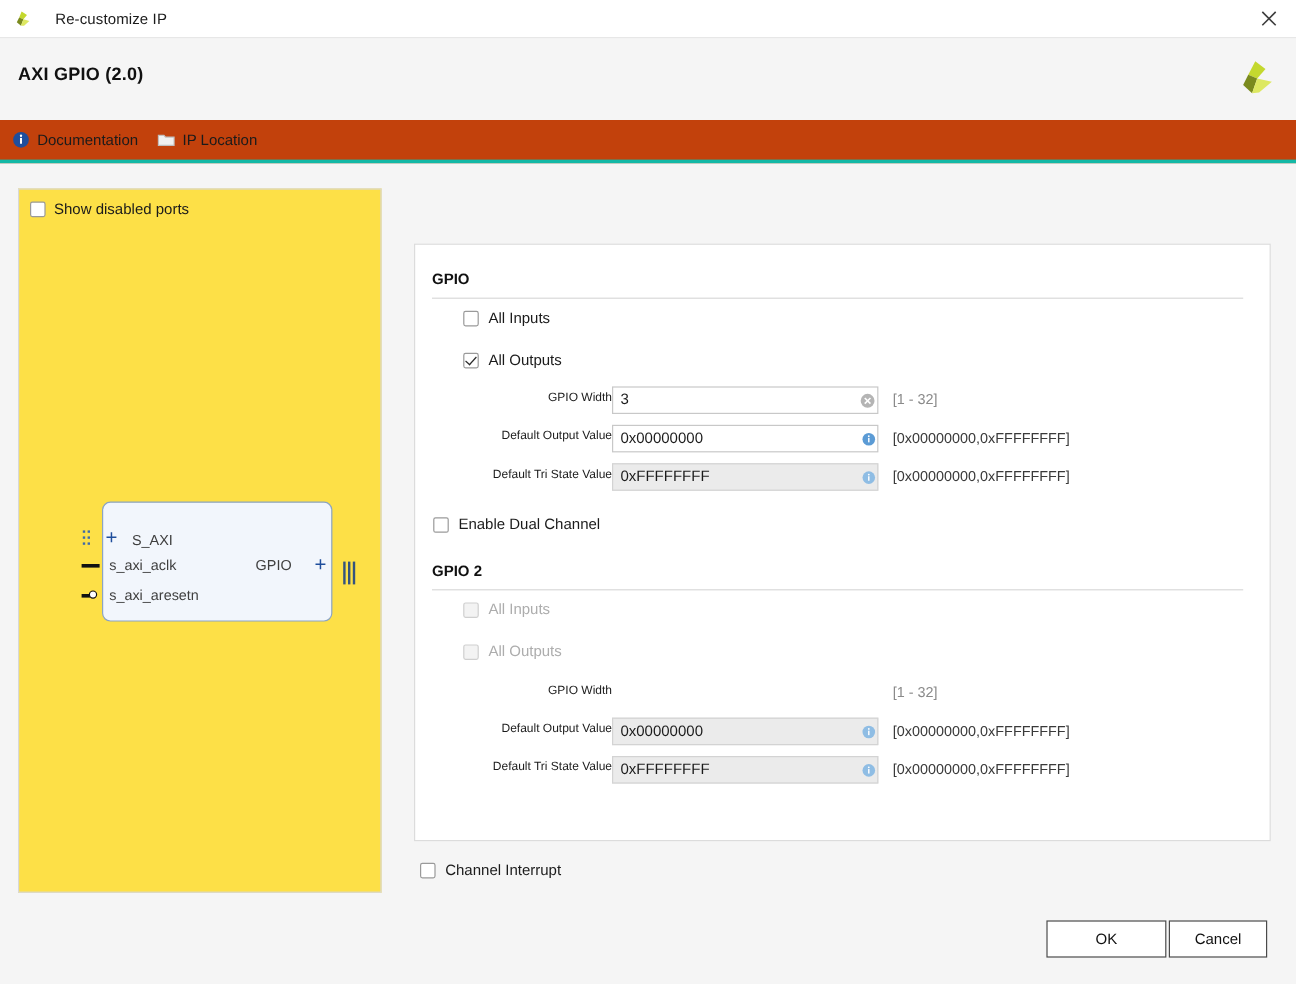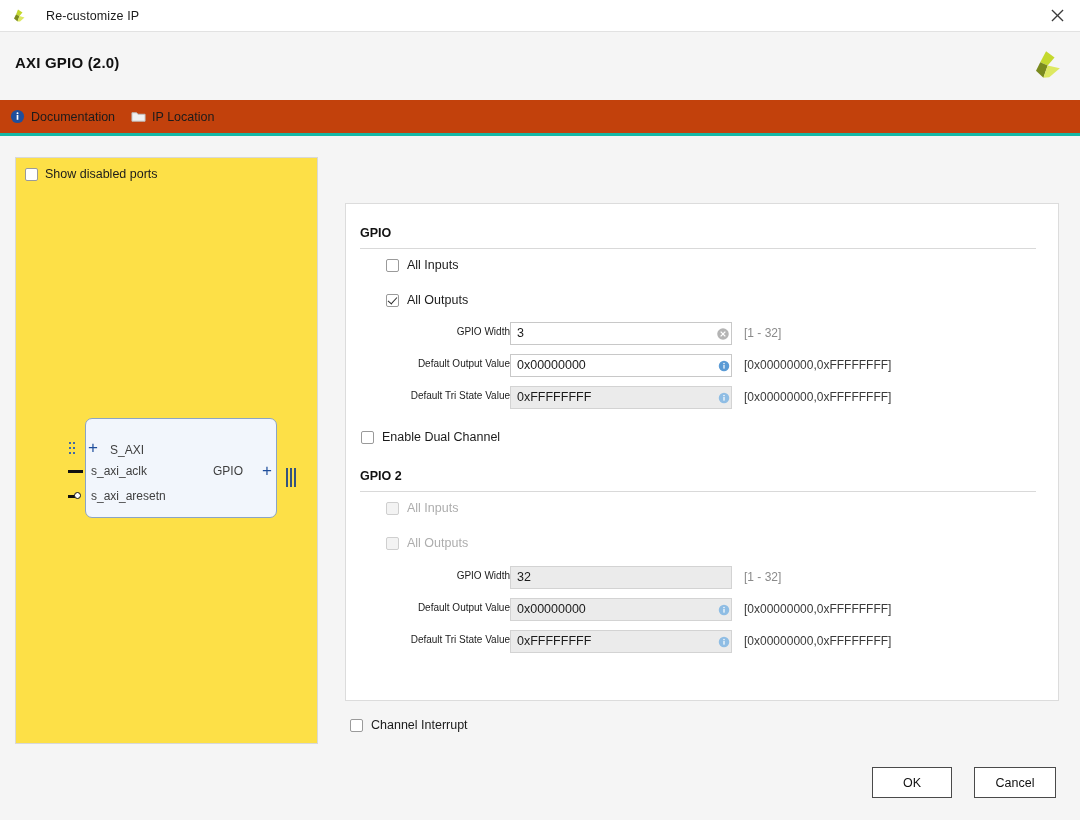--- a/index.html
+++ b/index.html
@@ -135,21 +135,21 @@
   .enint { position: absolute; left: 350px; top: 718px; display: flex; align-items: center; cursor: pointer; }
   .enint .lbl { margin-left: 8px; font-size: 12.5px; }
 
   
   .btn {
     position: absolute; background: #ffffff; border: 1px solid #4a4a4a;
     font-size: 12.5px; color: #111; cursor: pointer;
     display: flex; align-items: center; justify-content: center;
     font-family: "Liberation Sans", sans-serif;
   }
-  #ok-button { left: 872px; top: 767px; width: 80px; height: 31px; }
+  #ok-button { left: 872px; top: 767px; width: 100px; height: 31px; }
   #cancel-button { left: 974px; top: 767px; width: 82px; height: 31px; }
 
   
   .watermark {
     position: absolute; left: 762px; top: 744px; height: 40px;
     display: flex; align-items: center; pointer-events: none;
     opacity: .30; z-index: 30;
   }
   .watermark .wtxt {
     margin-left: 9px; font-size: 25px; color: #7d7d7d; letter-spacing: 1px;
@@ -304,21 +304,20 @@
       <span class="lbl">All Inputs</span>
     </div>
 
     <div class="rowcb disabled" style="left:40px; top:332px;">
       <span class="cb dis"></span>
       <span class="lbl">All Outputs</span>
     </div>
 
     <div class="frow" style="left:0px; top:362px; width:386px;">
       <div class="flbl" style="right:222px;">GPIO Width</div>
-      <div class="fin ro" style="left:164px; width:222px;">32</div>
       <div class="hint" style="left:398px;">[1 - 32]</div>
     </div>
 
     <div class="frow" style="left:0px; top:394px; width:386px;">
       <div class="flbl" style="right:222px;">Default Output Value</div>
       <div class="fin ro" style="left:164px; width:222px;">0x00000000</div>
       <svg class="infoico" style="left:372px; top:6px;" viewBox="0 0 16 16">
         <circle cx="8" cy="8" r="7" fill="#8fbde4"></circle>
         <rect x="7.2" y="6.5" width="1.6" height="5" fill="#fff"></rect>
         <circle cx="8" cy="4.6" r="1" fill="#fff"></circle>

